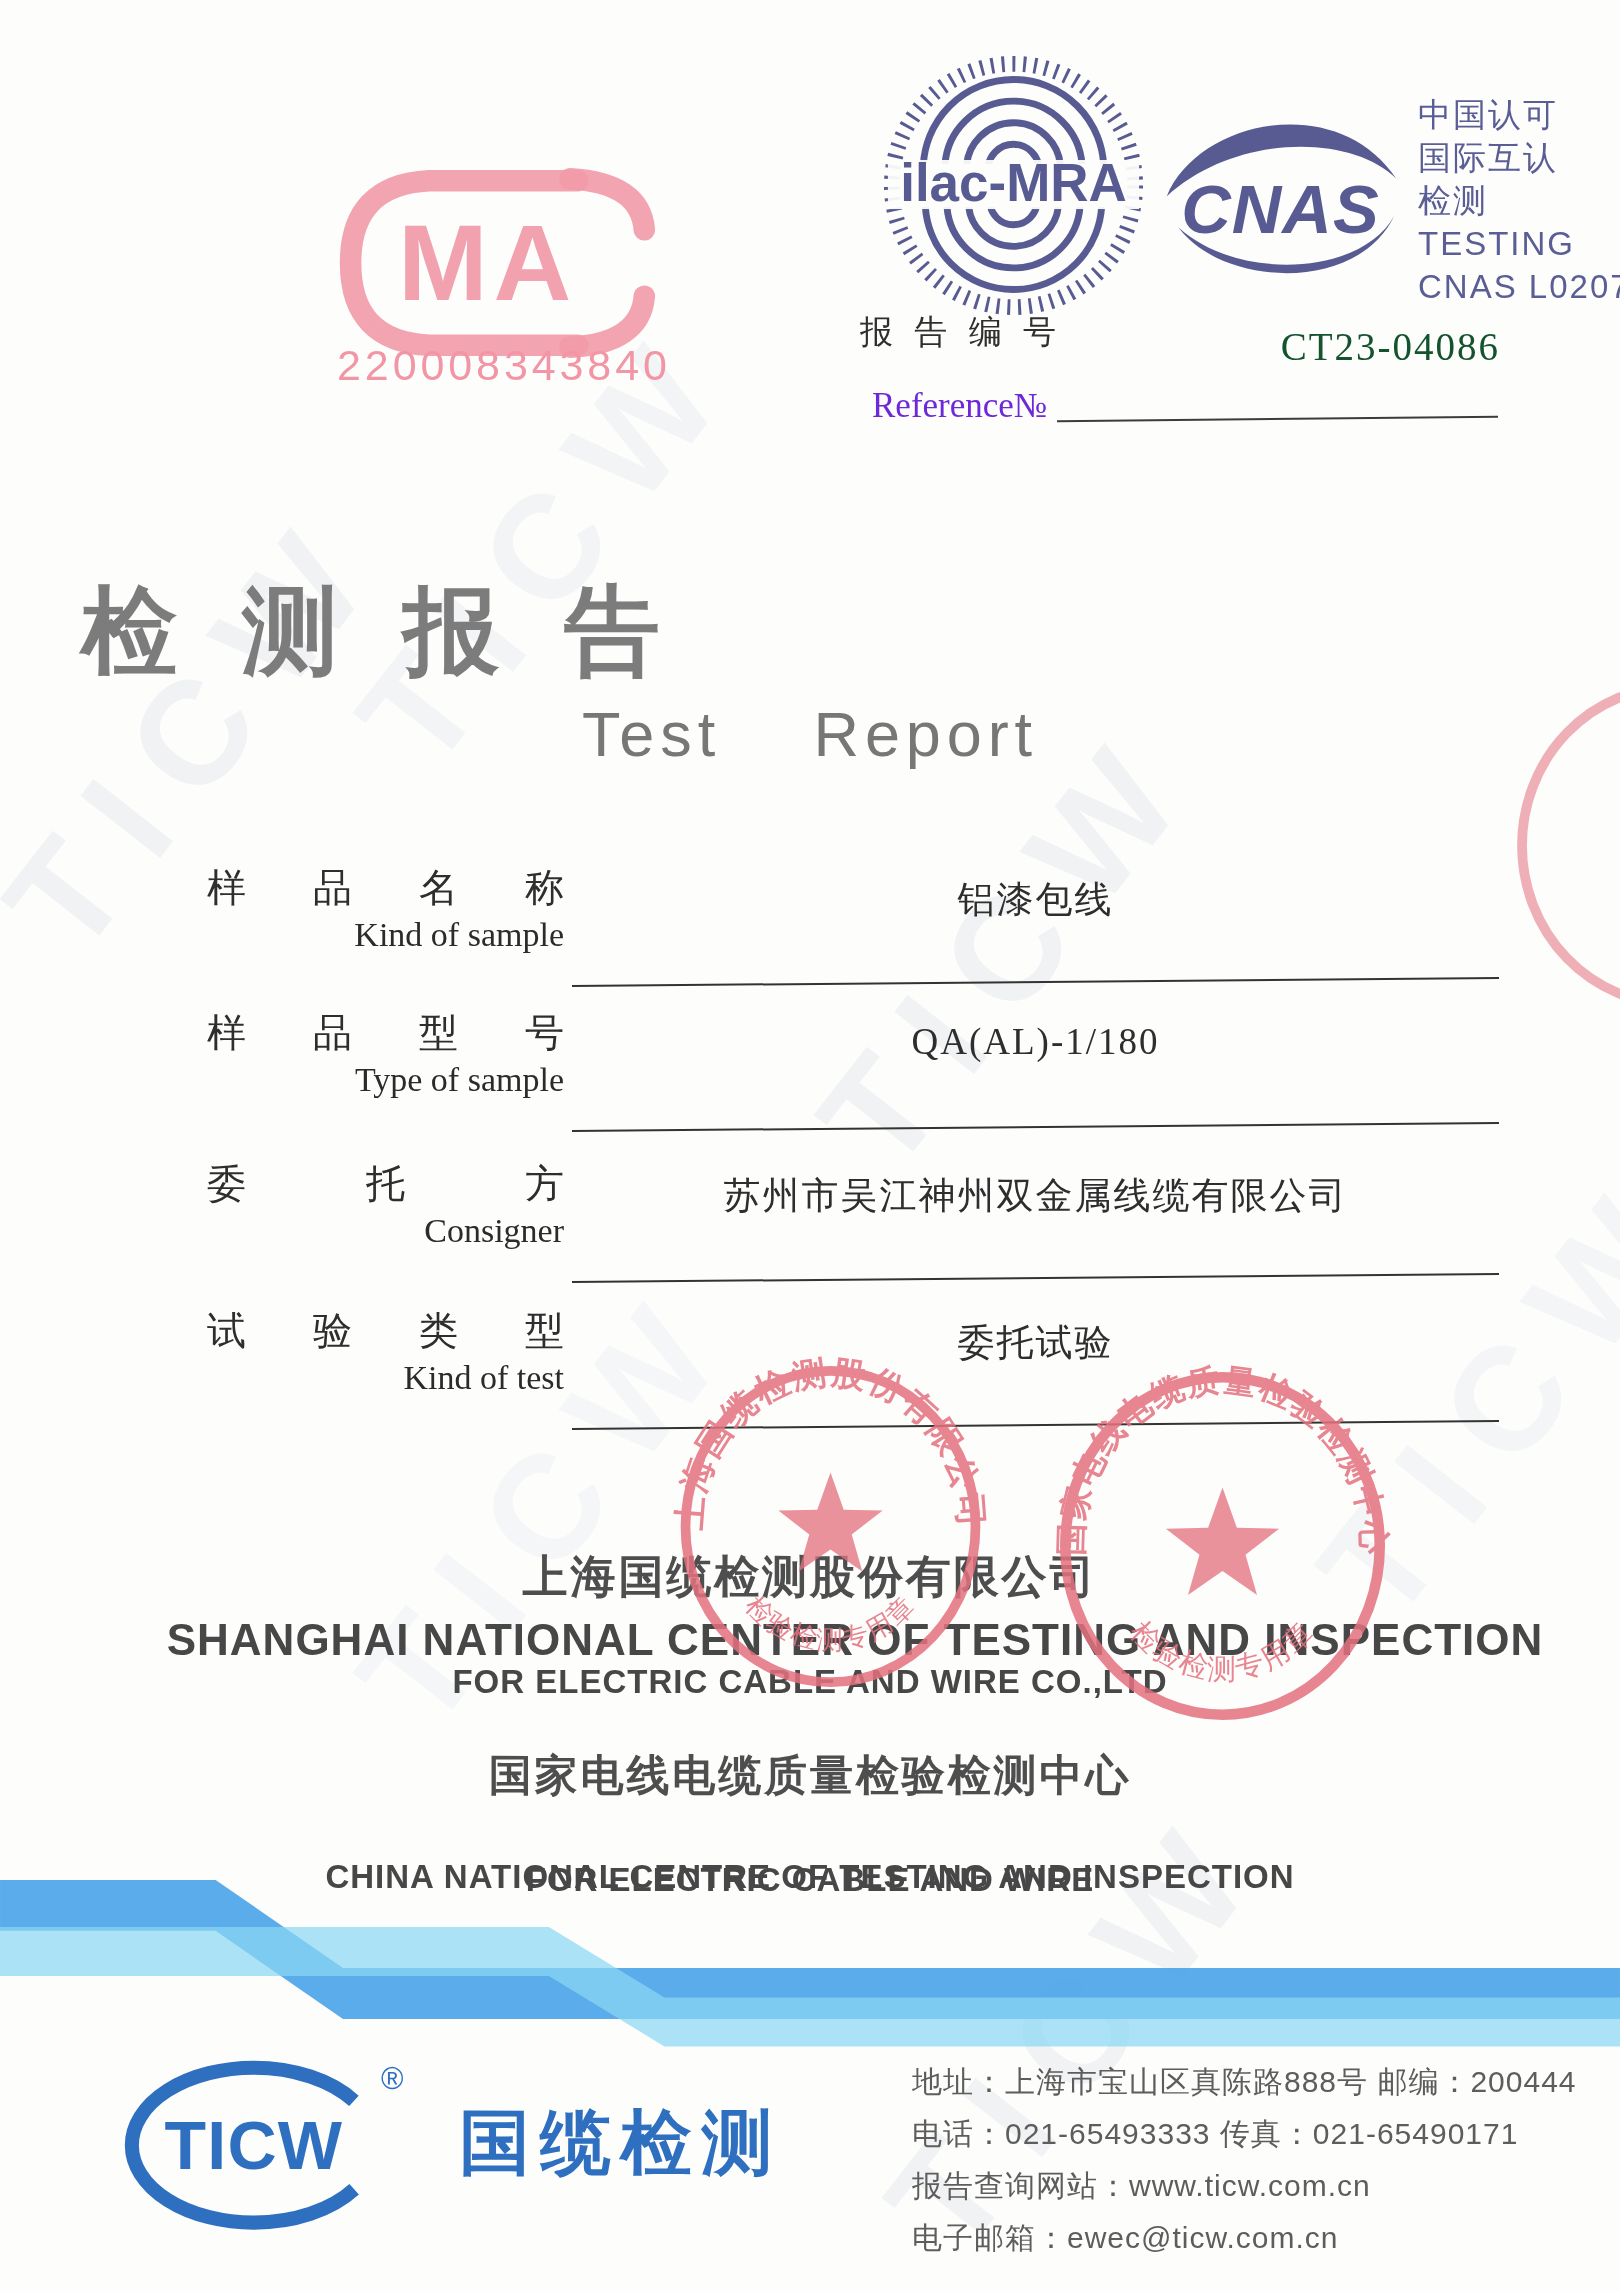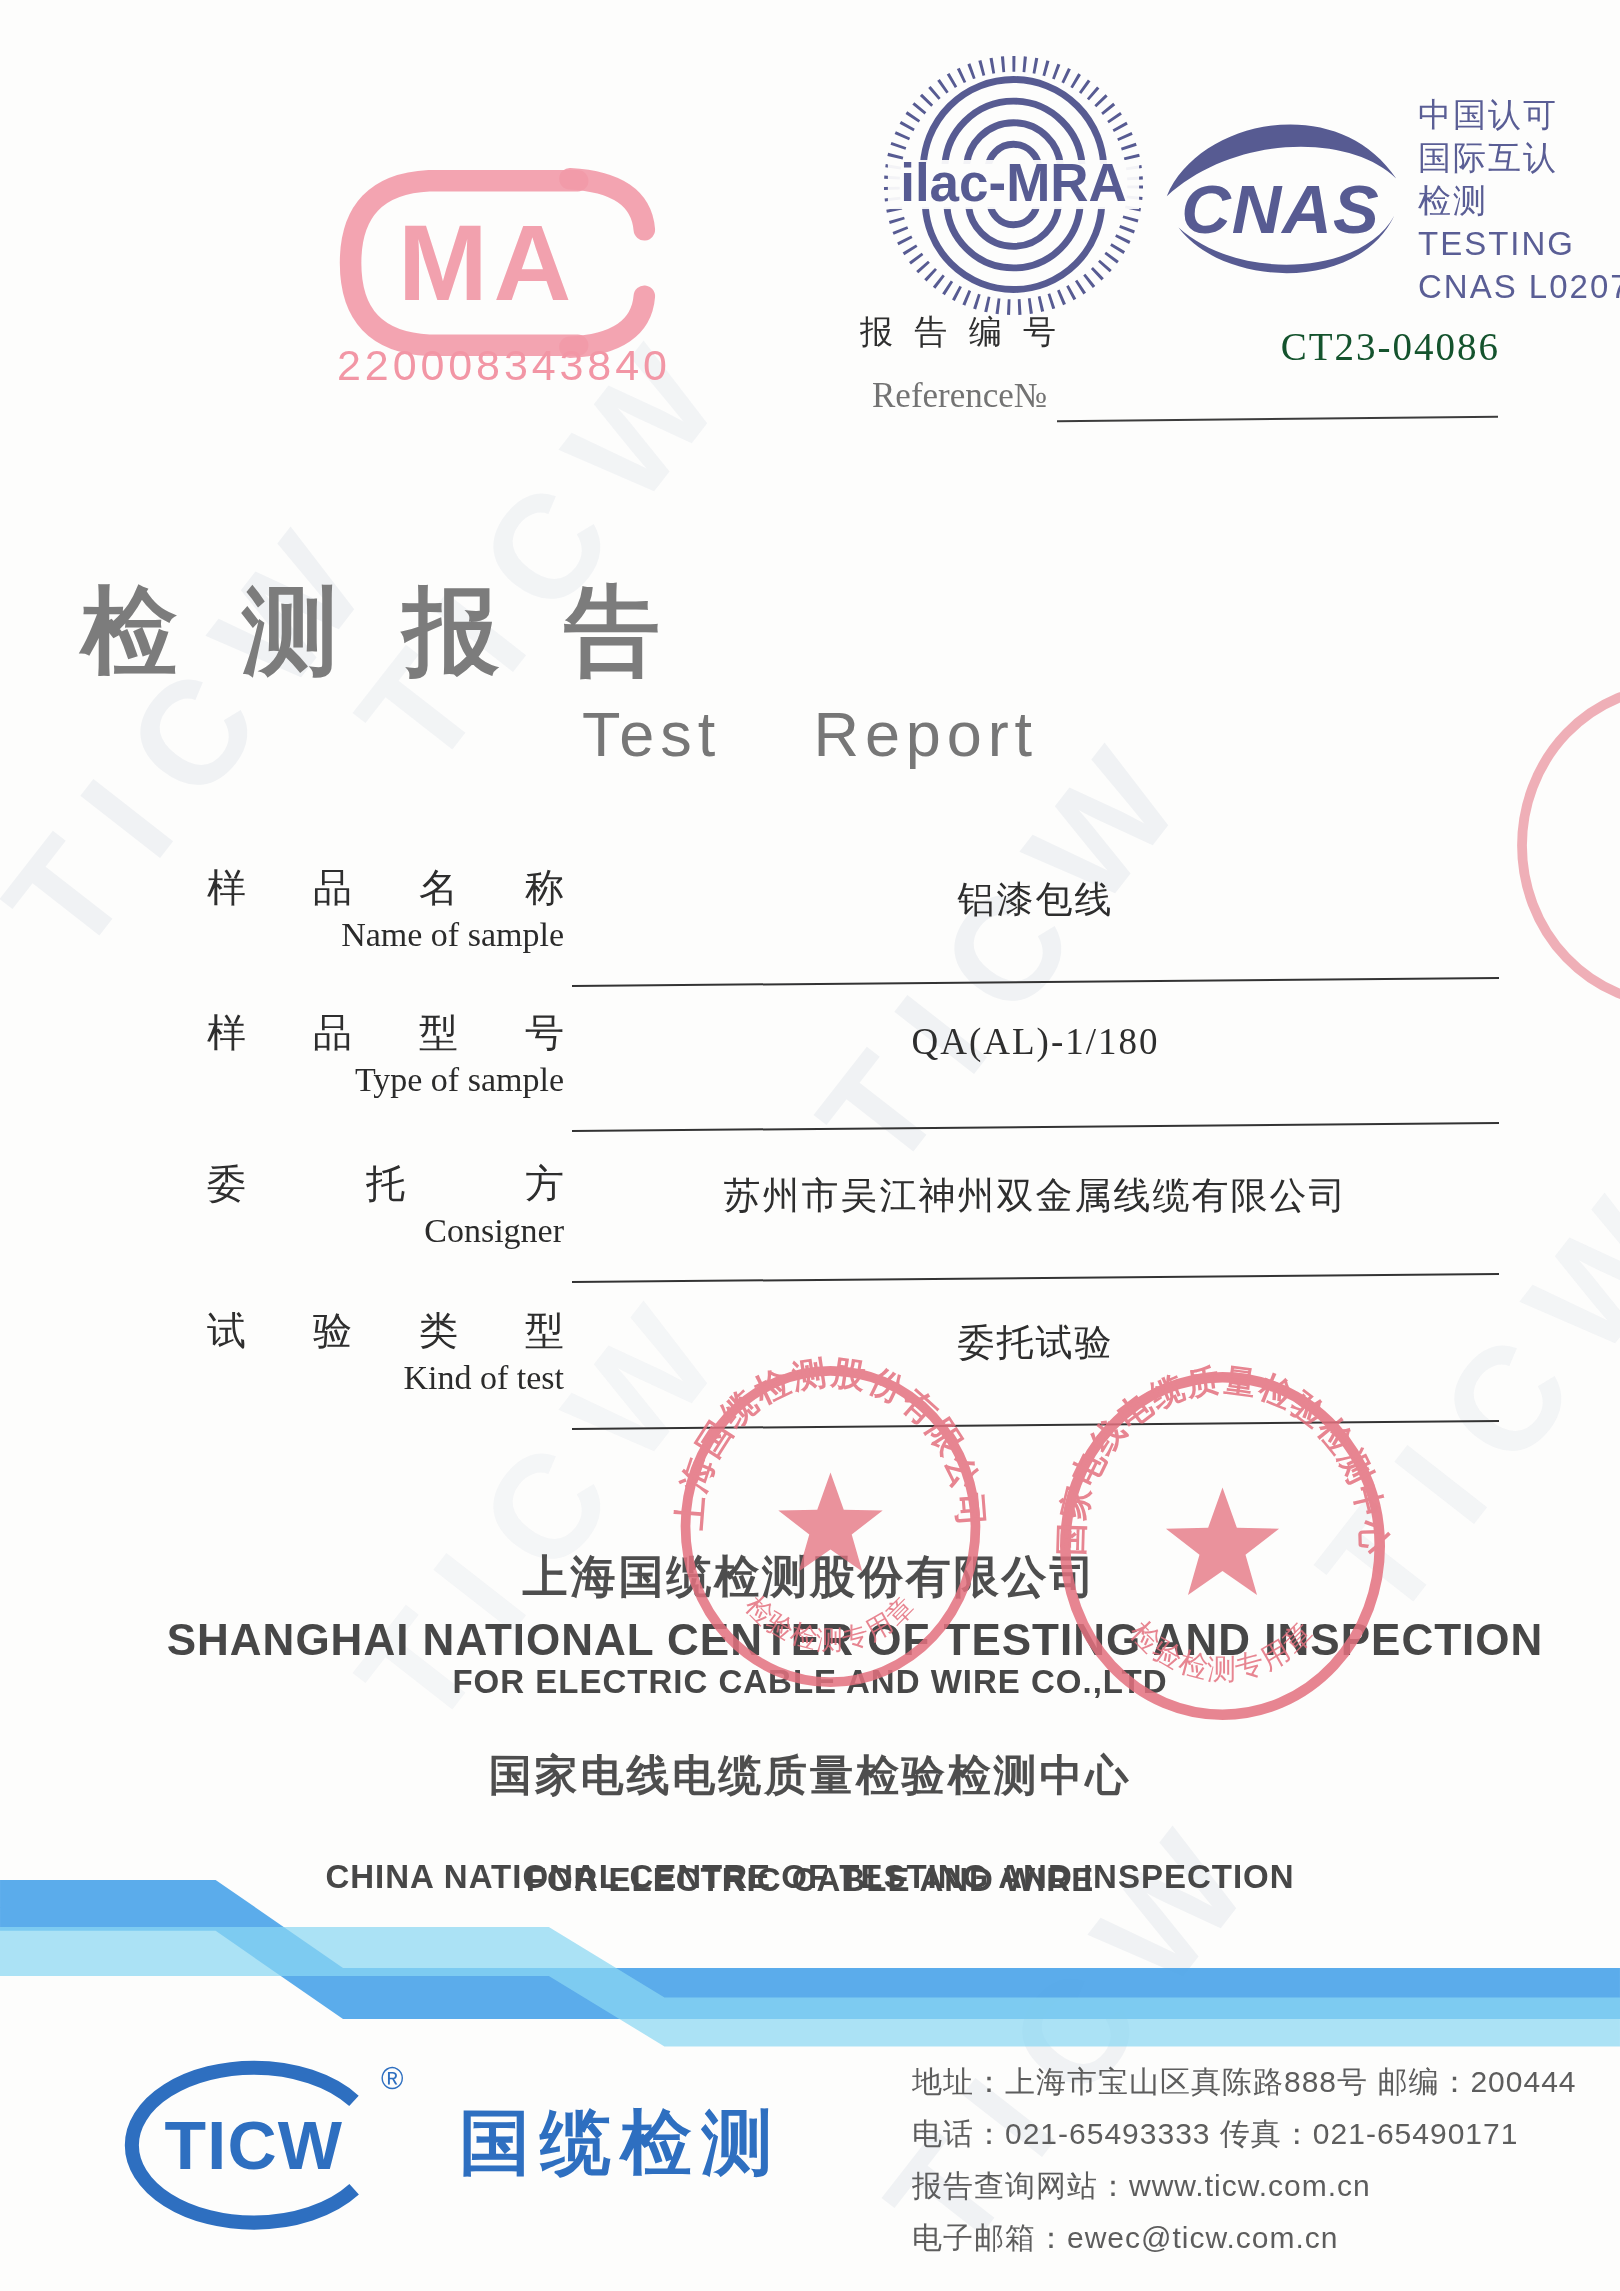--- a/index.html
+++ b/index.html
@@ -29,22 +29,22 @@
     position:absolute; left:1418px; top:93px; z-index:2;
     font-size:33px; line-height:43px; color:#5a5e95; letter-spacing:2px;
   }
   .cnas-side div { white-space:nowrap; }
   .ref-zh {
     position:absolute; left:860px; top:310px; width:196px; z-index:2;
     font-size:33px; color:#2f2f2f; text-align:justify; text-align-last:justify;
     font-family:"Liberation Serif", serif;
   }
   .ref-en {
-    position:absolute; left:872px; top:376px; z-index:2;
-    font-size:35px; color:#737373; font-family:"Liberation Serif", serif;text-align:center;
+    position:absolute; left:872px; top:386px; z-index:2;
+    font-size:35px; color:#6d28d9; font-family:"Liberation Serif", serif;text-align:center;
   }
   .ref-value {
     position:absolute; left:1059px; top:324px; width:441px; text-align:right; z-index:2;
     font-size:39px; color:#14532d; letter-spacing:2px;
     font-family:"Liberation Serif", serif;
   }
   .ref-line {
     position:absolute; left:1057px; top:418px; width:441px; height:2px;
     background:#3c3c3c; transform:rotate(-0.6deg); z-index:2;
   }
@@ -169,21 +169,21 @@
   <div class="ref-zh">报 告 编 号</div>
   <div class="ref-en">Reference№</div>
   <div class="ref-value">CT23-04086</div>
   <div class="ref-line"></div>
 
   <div class="title-zh">检测报告</div>
   <div class="title-en">Test Report</div>
 
   <div class="row" style="top:861px;">
     <div class="lz">样品名称</div>
-    <div class="le">Name of sample</div>
+    <div class="le">Kind of sample</div>
     <div class="val">铝漆包线</div>
     <div class="uline"></div>
   </div>
   <div class="row" style="top:1006px;">
     <div class="lz">样品型号</div>
     <div class="le">Type of sample</div>
     <div class="val">QA(AL)-1/180</div>
     <div class="uline"></div>
   </div>
   <div class="row" style="top:1157px;">

